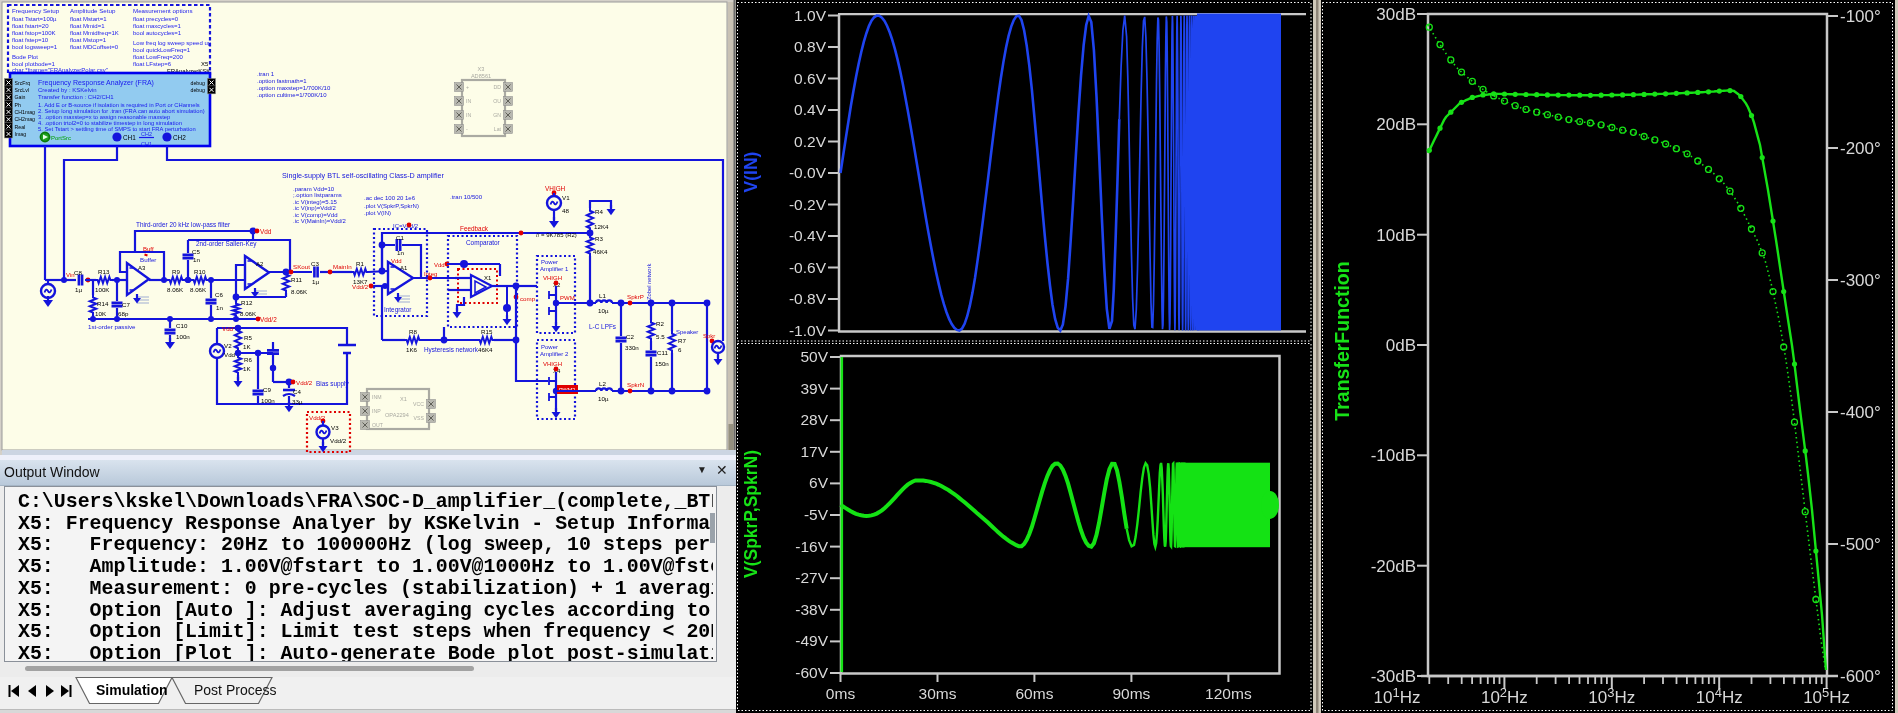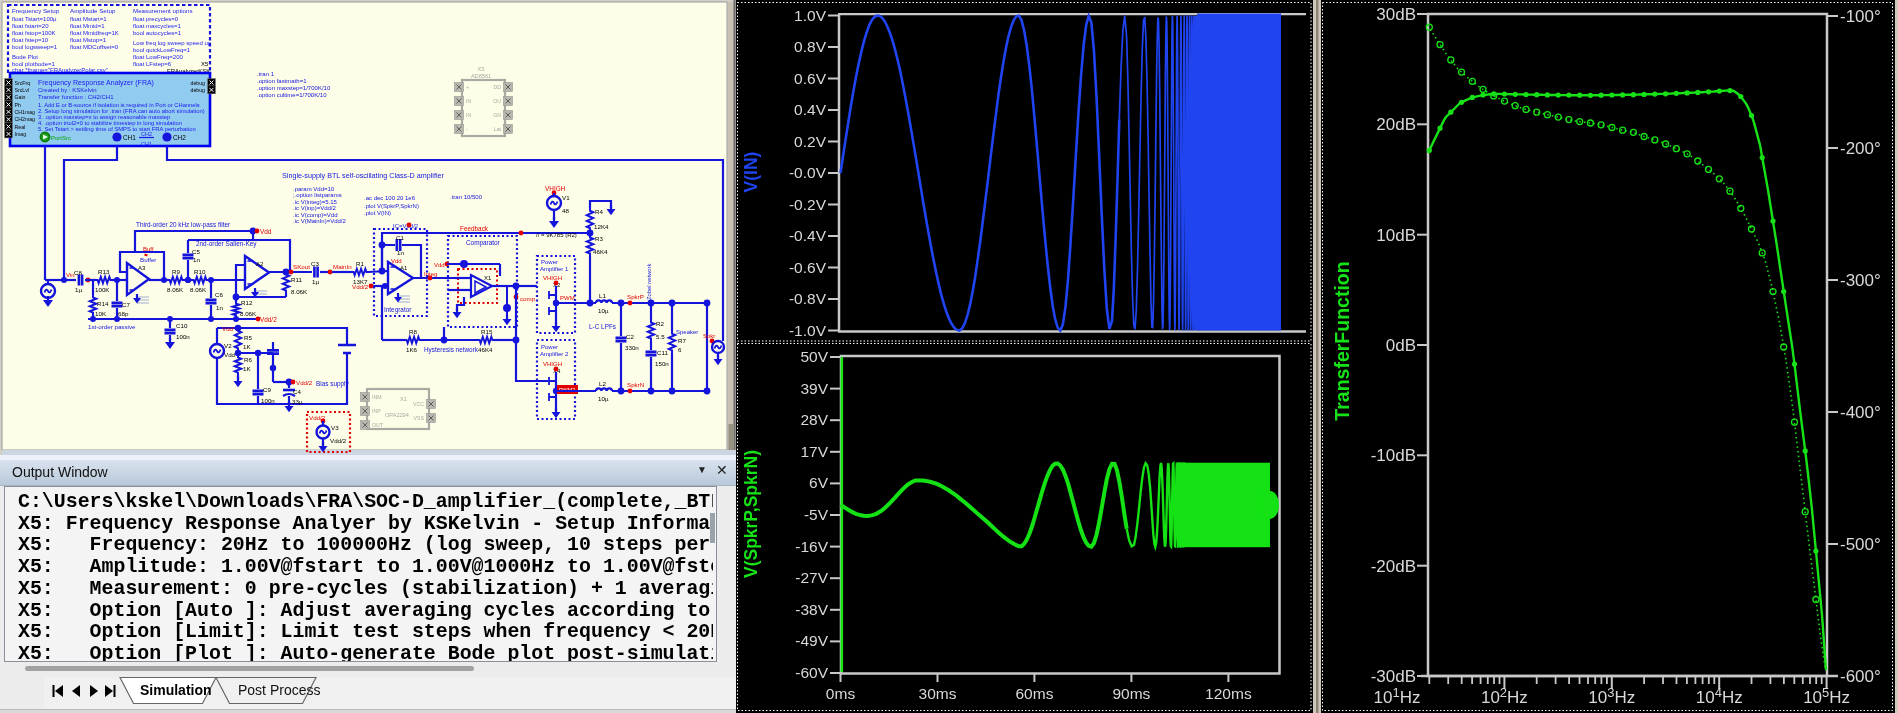--- a/index.html
+++ b/index.html
@@ -719,37 +719,37 @@
 <circle cx="1773.0" cy="291.6" r="3" fill="none" stroke="#17e217" stroke-width="1.3"></circle>
 <circle cx="1783.7" cy="347.0" r="3" fill="none" stroke="#17e217" stroke-width="1.3"></circle>
 <circle cx="1794.5" cy="422.2" r="3" fill="none" stroke="#17e217" stroke-width="1.3"></circle>
 <circle cx="1805.2" cy="511.7" r="3" fill="none" stroke="#17e217" stroke-width="1.3"></circle>
 <circle cx="1815.9" cy="599.5" r="3" fill="none" stroke="#17e217" stroke-width="1.3"></circle>
 </svg>
 
 <div style="position:absolute;left:0;top:455px;width:736px;height:258px;background:#ececec;overflow:hidden;">
   <div style="position:absolute;left:0;top:0;width:736px;height:5px;background:#eef0fa;"></div>
   <div style="position:absolute;left:0;top:5px;width:736px;height:26px;background:linear-gradient(#d9e3ee,#b9c9da);border-bottom:1px solid #a5b5c5;">
-    <div style="position:absolute;left:12px;top:4px;font-size:14px;color:#101010;font-family:'Liberation Sans',sans-serif;">Output Window</div>
+    <div style="position:absolute;left:4px;top:4px;font-size:14px;color:#101010;font-family:'Liberation Sans',sans-serif;">Output Window</div>
     <div style="position:absolute;left:697px;top:4px;font-size:10px;color:#222;">▼</div>
     <div style="position:absolute;left:716px;top:2px;font-size:14px;color:#222;">✕</div>
   </div>
   <div style="position:absolute;left:4px;top:31px;width:713px;height:176px;background:#f4f4f4;border:1px solid #8a9099;overflow:hidden;">
     <div style="position:absolute;left:13px;top:4px;width:695px;white-space:pre;overflow:hidden;font-family:'Liberation Mono',monospace;font-weight:bold;font-size:19.9px;line-height:21.7px;color:#000;">C:\Users\kskel\Downloads\FRA\SOC-D_amplifier_(complete,_BTL)_-_FRA.qsch
 X5: Frequency Response Analyer by KSKelvin - Setup Information
 X5:   Frequency: 20Hz to 100000Hz (log sweep, 10 steps per decade)
 X5:   Amplitude: 1.00V@fstart to 1.00V@1000Hz to 1.00V@fstop
 X5:   Measurement: 0 pre-cycles (stabilization) + 1 averaging cycles
 X5:   Option [Auto ]: Adjust averaging cycles according to frequency
 X5:   Option [Limit]: Limit test steps when frequency &lt; 20Hz
 X5:   Option [Plot ]: Auto-generate Bode plot post-simulation</div>
     <div style="position:absolute;right:1px;top:26px;width:5px;height:30px;background:#9aa2aa;"></div>
   </div>
   <div style="position:absolute;left:25px;top:211px;width:449px;height:5px;background:#a2a2a2;border-radius:2.5px;"></div>
-  <div style="position:absolute;left:0;top:222px;width:736px;height:36px;background:#f0f0f0;margin-left:44px;">
+  <div style="position:absolute;left:0;top:222px;width:736px;height:36px;background:#f0f0f0;">
     <svg width="736" height="36" style="position:absolute;left:0;top:0">
       <path d="M9.5,8 V20" fill="none" stroke="#000" stroke-width="2"></path>
       <path d="M19,8 V20 L11,14 Z" fill="#000"></path>
       <path d="M36,8 V20 L28,14 Z" fill="#000"></path>
       <path d="M46,8 V20 L54,14 Z" fill="#000"></path>
       <path d="M61,8 V20 L69,14 Z" fill="#000"></path>
       <path d="M70.5,8 V20" fill="none" stroke="#000" stroke-width="2"></path>
       <path d="M76,0.5 H172 L158.5,26.5 H89.5 Z" fill="#ffffff" stroke="#666" stroke-width="1.2"></path>
       <path d="M172,0.5 H272 L258.5,26.5 H185.5 Z" fill="#f0f0f0" stroke="#666" stroke-width="1.2"></path>
       <text x="96" y="18" font-size="14" font-weight="bold" fill="#000" font-family="Liberation Sans, sans-serif">Simulation</text>

